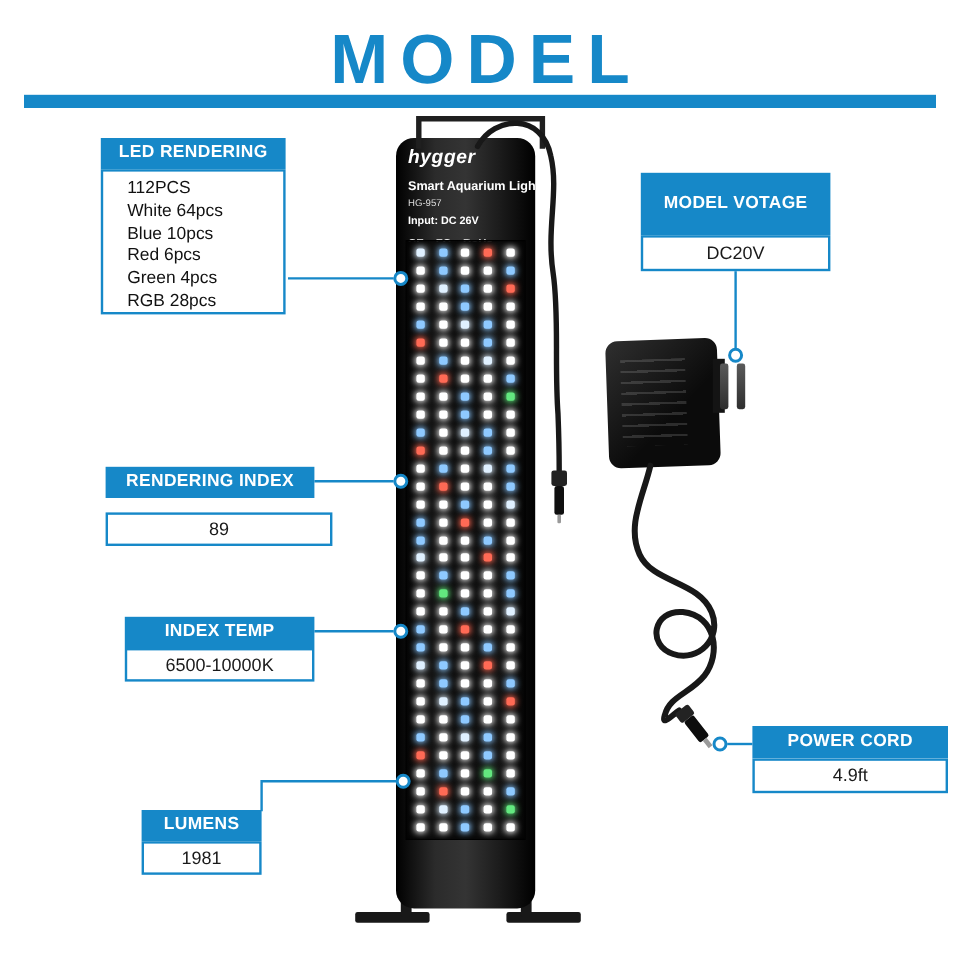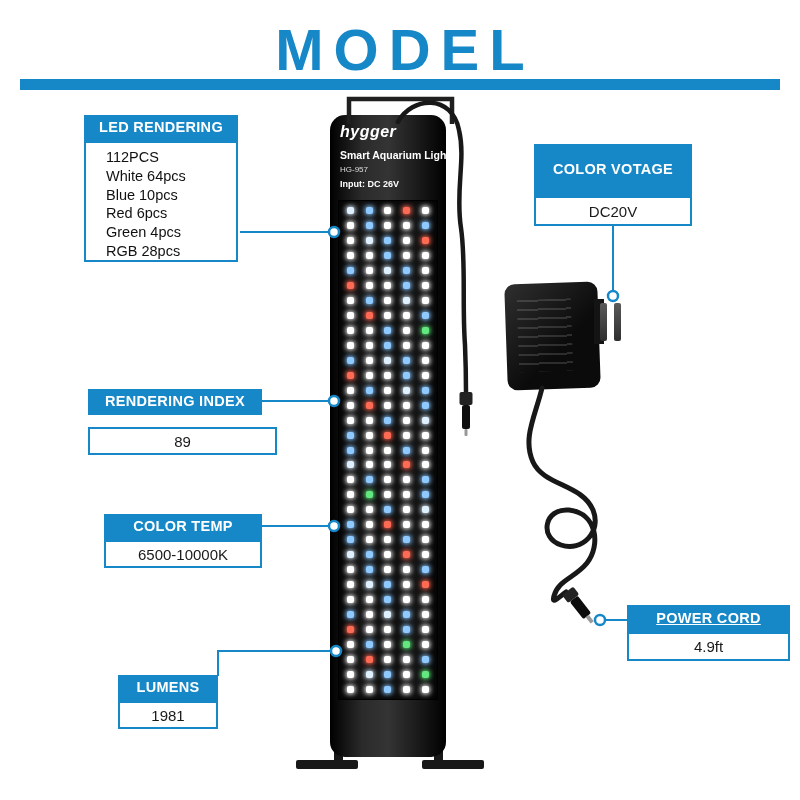--- a/index.html
+++ b/index.html
@@ -332,32 +332,32 @@
     <div>RGB 28pcs</div>
   </div>
 </div>
 
 <div class="callout">
   <div class="callout-header" style="left:88px; top:389px; width:174px; height:26px;">RENDERING INDEX</div>
   <div class="callout-value" style="left:88px; top:427px; width:189px; height:28px;">89</div>
 </div>
 
 <div class="callout">
-  <div class="callout-header" style="left:104px; top:514px; width:158px; height:26px;">COLOR TEMP</div>
+  <div class="callout-header" style="left:104px; top:514px; width:158px; height:26px;">INDEX TEMP</div>
   <div class="callout-value" style="left:104px; top:540px; width:158px; height:28px;">6500-10000K</div>
 </div>
 
 <div class="callout">
   <div class="callout-header" style="left:118px; top:675px; width:100px; height:26px;">LUMENS</div>
   <div class="callout-value" style="left:118px; top:701px; width:100px; height:28px;">1981</div>
 </div>
 
 <div class="callout">
   <div class="callout-header" style="left:534px; top:144px; width:158px; height:52px;">
-    <div>COLOR VOTAGE</div>
+    <div>MODEL VOTAGE</div>
   </div>
   <div class="callout-value" style="left:534px; top:196px; width:158px; height:30px;">DC20V</div>
 </div>
 
 <div class="callout">
-  <div class="callout-header" style="left:627px; top:605px; width:163px; height:27px;text-decoration:underline;">POWER CORD</div>
+  <div class="callout-header" style="left:627px; top:605px; width:163px; height:27px;">POWER CORD</div>
   <div class="callout-value" style="left:627px; top:632px; width:163px; height:29px;">4.9ft</div>
 </div>
 
 </body></html>

